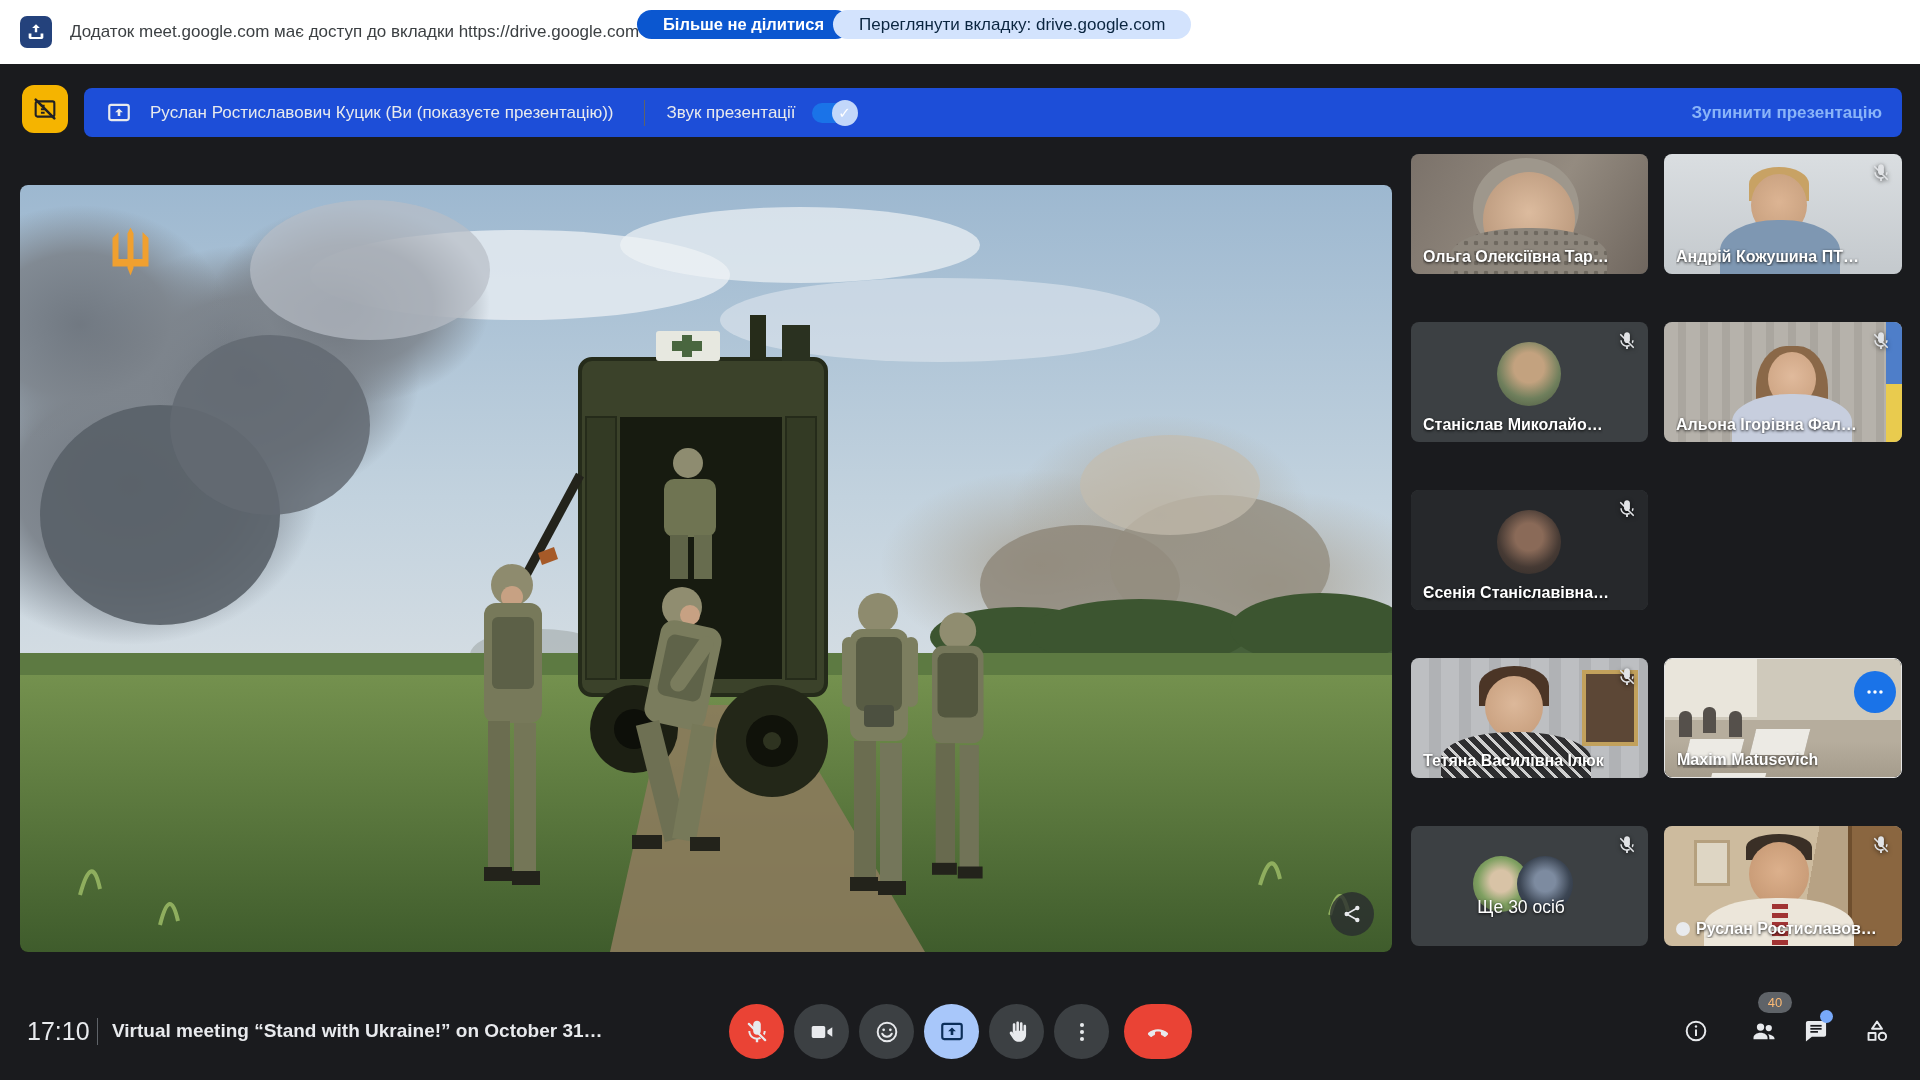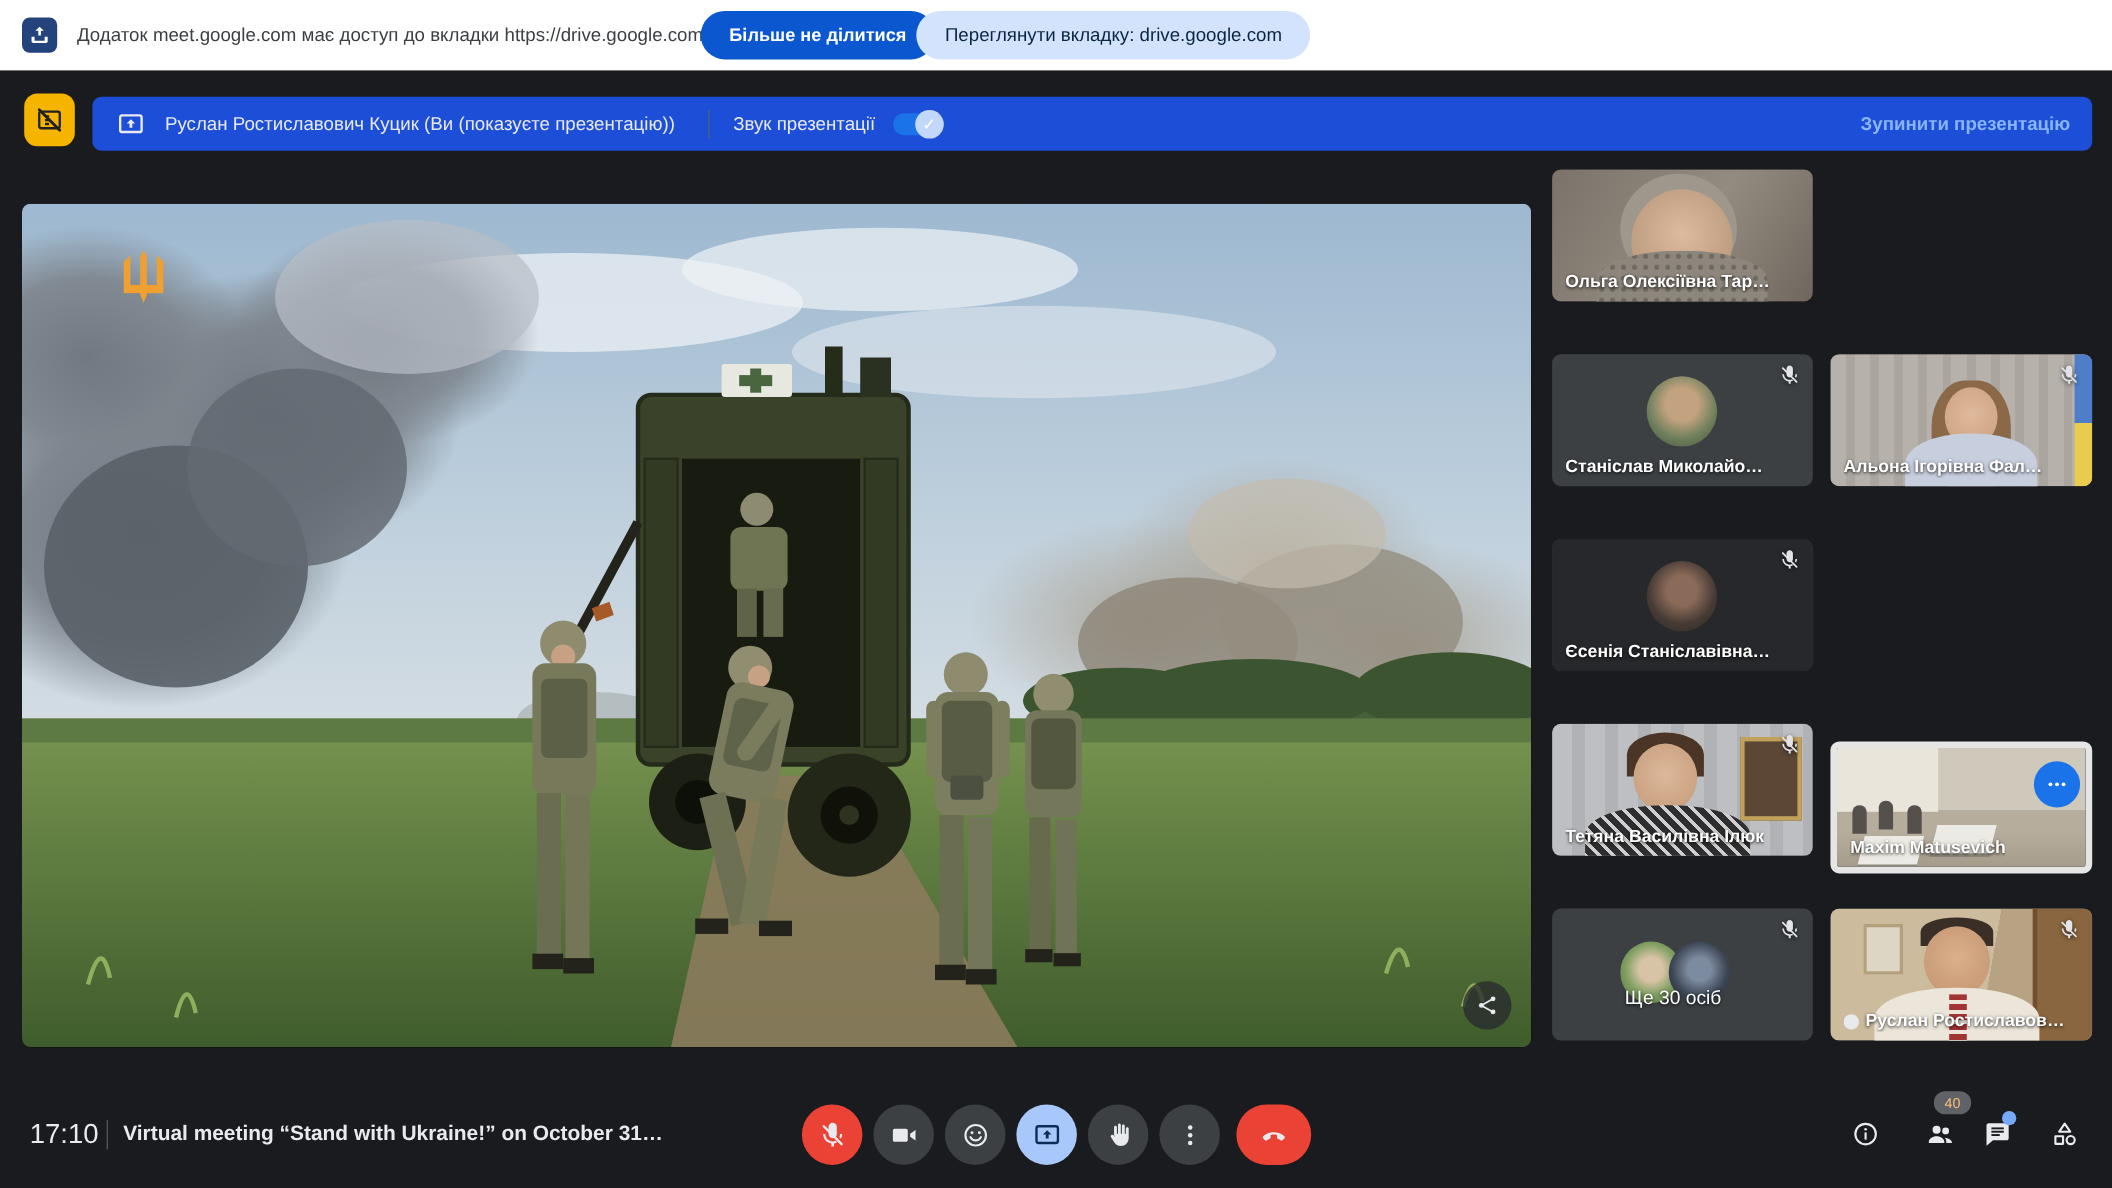--- a/index.html
+++ b/index.html
@@ -4,21 +4,21 @@
 <style>
   html,body{margin:0;padding:0;background:#101114;}
   *{box-sizing:border-box;font-family:"Liberation Sans","DejaVu Sans",sans-serif;}
   #app{position:relative;width:1920px;height:1080px;background:#1a1b1e;overflow:hidden;}
 
   
   .banner{position:absolute;left:0;top:0;width:1920px;height:64px;background:#ffffff;display:flex;align-items:center;}
   .banner-ic{position:absolute;left:20px;top:16px;width:32px;height:32px;border-radius:7px;background:#24427c;display:flex;align-items:center;justify-content:center;}
   .banner-ic svg{width:22px;height:22px;}
   .banner-msg{position:absolute;left:70px;top:0;height:64px;display:flex;align-items:center;font-size:17px;color:#3c4043;}
-  .pill{position:absolute;top:10px;height:44px;border:none;border-radius:23px;font-size:16.5px;font-weight:700;display:flex;align-items:center;padding:0 26px;cursor:pointer;white-space:nowrap;}
+  .pill{position:absolute;top:10px;height:29px;border:none;border-radius:23px;font-size:16.5px;font-weight:700;display:flex;align-items:center;padding:0 26px;cursor:pointer;white-space:nowrap;}
   .pill.blue{left:637px;background:#0b57d0;color:#ffffff;}
   .pill.lite{left:833px;background:#d3e3fd;color:#0a2540;font-weight:400;font-size:17px;}
 
   
   .warn-ic{position:absolute;left:22px;top:85px;width:46px;height:48px;border-radius:12px;background:#f5b400;display:flex;align-items:center;justify-content:center;}
   .warn-ic svg{width:28px;height:28px;}
   .presbar{position:absolute;left:84px;top:88px;width:1818px;height:49px;background:#1d4ed8;border-radius:8px;display:flex;align-items:center;}
   .presbar .pic{width:26px;height:26px;color:#e8eaed;margin-left:22px;flex:0 0 auto;}
   .presbar .ptxt{margin-left:18px;font-size:17px;color:#e8eaed;white-space:nowrap;}
   .presbar .pdiv{width:1px;height:26px;background:#5f6368;margin-left:30px;}
@@ -32,21 +32,21 @@
   .stage svg.scene{position:absolute;left:0;top:0;width:100%;height:100%;}
   .trident{position:absolute;left:84px;top:41px;width:53px;height:60px;}
   .share-btn{position:absolute;right:18px;bottom:16px;width:44px;height:44px;border-radius:50%;background:rgba(40,42,46,.78);display:flex;align-items:center;justify-content:center;cursor:pointer;}
   .share-btn svg{width:22px;height:22px;color:#e8eaed;}
 
   
   .tile{position:absolute;width:237px;height:120px;border-radius:8px;background:#3c4043;overflow:hidden;cursor:pointer;}
   .tile .name{position:absolute;left:12px;bottom:8px;display:flex;align-items:center;gap:6px;font-size:16px;font-weight:700;color:#fff;text-shadow:0 1px 3px rgba(0,0,0,.9);white-space:nowrap;max-width:220px;overflow:hidden;}
   .tile .name.center{left:0;right:0;bottom:28px;justify-content:center;font-weight:400;font-size:17.5px;}
   .tile .mic{position:absolute;top:9px;right:11px;width:20px;height:20px;color:#e1e3e6;filter:drop-shadow(0 1px 2px rgba(0,0,0,.65));}
-  .tile.selected{border:6px solid #e5e5e5;margin-top:16px;}
+  .tile.selected{border:1px solid #e5e5e5;}
   .dotmenu{position:absolute;top:12px;right:5px;width:42px;height:42px;border-radius:50%;background:#1a73e8;display:flex;align-items:center;justify-content:center;}
   .dotmenu svg{width:22px;height:22px;color:#fff;transform:rotate(90deg);}
   .pres-dot{width:14px;height:14px;border-radius:50%;background:#e8eaed;flex:0 0 auto;}
   .r1{top:154px;} .r2{top:322px;} .r3{top:490px;} .r4{top:658px;} .r5{top:826px;}
   .c1{left:1411px;} .c2{left:1664px;width:238px;}
 
   .fill{position:absolute;inset:0;}
   .sil{position:absolute;border-radius:50%;}
   .body{position:absolute;border-radius:48% 48% 0 0;}
 
@@ -336,20 +336,31 @@
 
   <div class="tile r1 c1">
     <div class="fill t1-bg">
       <div class="sil t1-hair"></div>
       <div class="sil t1-head"></div>
       <div class="body t1-body"></div>
     </div>
     <span class="name">Ольга Олексіївна Тар…</span>
   </div>
 
+  <div class="tile r1 c2">
+    <div class="fill t2-bg">
+      <div class="t2-hair"></div>
+      <div class="sil t2-head"></div>
+      <div class="body t2-body"></div>
+    </div>
+    <svg class="mic" viewBox="0 0 24 24">
+        <use href="#i-micoff"></use>
+      </svg>
+    <span class="name">Андрій Кожушина ПТ…</span>
+  </div>
 
   <div class="tile r2 c1">
     <div class="av t3-av"></div>
     <svg class="mic" viewBox="0 0 24 24">
         <use href="#i-micoff"></use>
       </svg>
     <span class="name">Станіслав Миколайо…</span>
   </div>
 
   <div class="tile r2 c2">

